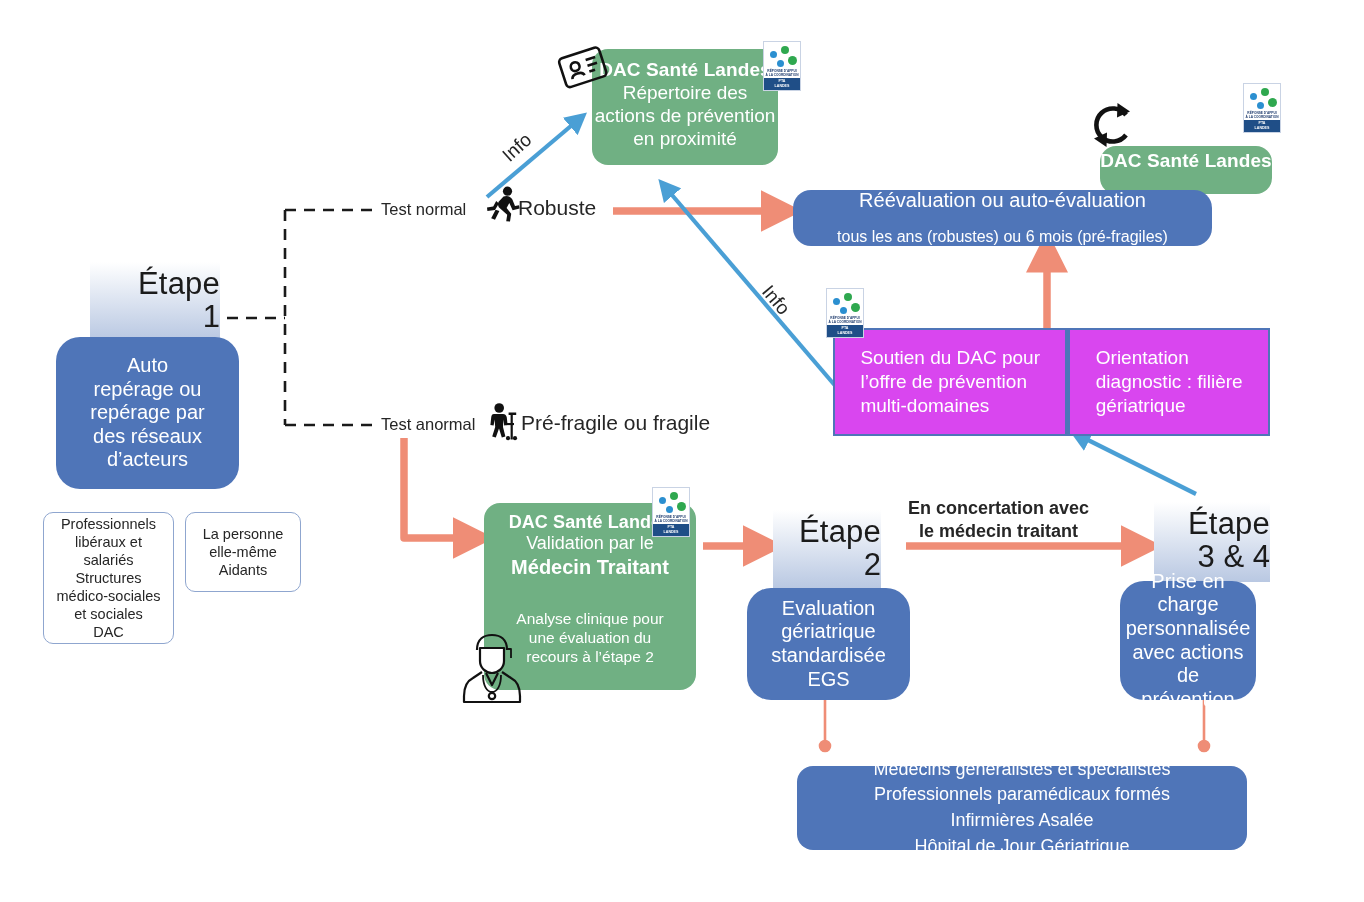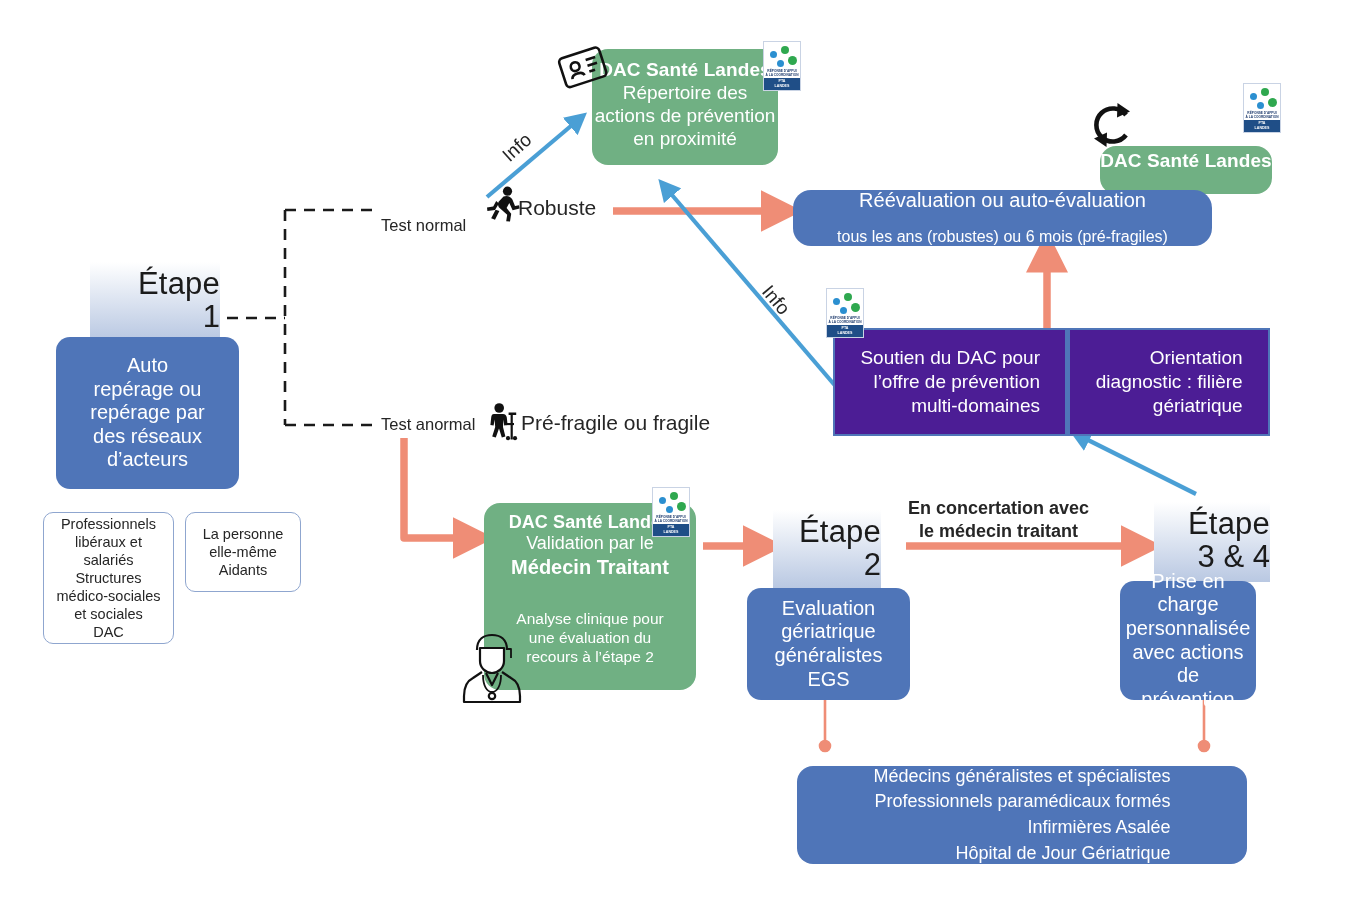--- a/index.html
+++ b/index.html
@@ -28,21 +28,21 @@
     z-index: 2;
   }
   .etape-tab .et-word { display:block; font-size: 31px; letter-spacing: 0.2px; }
   .etape-tab .et-num  { display:block; font-size: 31px; margin-top: 2px; }
 
   
   .bluebox {
     position: absolute;
     background: #4f75b8;
     color: #ffffff;
-    border-radius: 14px;
+    border-radius: 24px;
     display: flex;
     align-items: center;
     justify-content: center;
     text-align: center;
     line-height: 1.18;
     z-index: 3;
   }
   .bluebox.flat { border-radius: 16px; }
 
   
@@ -79,27 +79,27 @@
 
   
   .greenframe {
     position: absolute;
     border: 2.5px solid #4f75b8;
     background: #4f75b8;
     z-index: 2;
     display: flex;
   }
   .greenframe .panel {
-    background: #4c1d95;
+    background: #d946ef;
     color: #ffffff;
     flex: 1 1 auto;
     display: flex;
     align-items: center;
     justify-content: center;
-    text-align: right;
+    text-align: left;
     font-size: 19px;
     line-height: 1.25;
   }
   .greenframe .gap { width: 5px; background: #4f75b8; flex: 0 0 5px; }
 
   
   .plainlabel {
     position: absolute;
     color: #262626;
     white-space: nowrap;
@@ -201,21 +201,21 @@
 elle-même
 Aidants</div>
   <div class="outlinebox" style="left:43px; top:512px; width:131px; height:132px; white-space:pre-line; font-size:14.5px;">Professionnels
 libéraux et
 salariés
 Structures
 médico-sociales
 et sociales
 DAC</div>
 
-  <div class="plainlabel small-lab" style="left:381px; top:216px;">Test normal</div>
+  <div class="plainlabel small-lab" style="left:381px; top:200px;">Test normal</div>
   <div class="plainlabel mid-lab" style="left:518px; top:196px;">Robuste</div>
   <div class="plainlabel small-lab" style="left:381px; top:415px;">Test anormal</div>
   <div class="plainlabel mid-lab" style="left:521px; top:411px;">Pré-fragile ou fragile</div>
 
   <svg class="abs" style="left:486px; top:186px; z-index:6;" width="34" height="36" viewBox="0 0 34 36">
     <g fill="#111111">
       <circle cx="21.5" cy="5.2" r="4.6"></circle>
       <path d="M17.5,10.5 C21.5,9.0 25.5,10.8 26.6,14.0 L29.0,20.0 L33.0,19.2 L33.6,22.6 L26.6,24.2 L23.3,17.0 L20.6,22.0 L25.2,27.8 L24.0,35.6 L20.2,35.2 L21.2,28.8 L13.6,22.0 C11.8,20.3 11.6,17.8 12.6,15.8 z"></path>
       <path d="M12.9,17.6 L9.0,24.0 L1.4,25.0 L1.0,21.5 L7.2,20.6 L10.2,15.0 z"></path>
       <path d="M13.4,25.0 L9.0,33.8 L5.2,32.2 L9.6,23.8 z"></path>
@@ -352,33 +352,33 @@
       <path d="M54,21 L58,21 L58,30" stroke-width="1.8"></path>
     </g>
   </svg>
 
   <div class="etape-tab" style="left:773px; top:510px; width:108px; height:78px;">
     <span class="et-word">Étape</span>
     <span class="et-num">2</span>
   </div>
   <div class="bluebox" style="left:747px; top:588px; width:163px; height:112px; font-size:20px; white-space:pre-line;">Evaluation
 gériatrique
-généralistes
+standardisée
 EGS</div>
 
   <div class="etape-tab" style="left:1154px; top:502px; width:116px; height:80px;">
     <span class="et-word">Étape</span>
     <span class="et-num">3 &amp; 4</span>
   </div>
   <div class="bluebox" style="left:1120px; top:581px; width:136px; height:119px; font-size:20px; white-space:pre-line;">Prise en charge
 personnalisée
 avec actions de
 prévention</div>
 
   <div class="plainlabel bold-lab" style="left:908px; top:497px; white-space:pre-line;">En concertation avec
 le médecin traitant</div>
 
-  <div class="bluebox flat" style="left:797px; top:766px; width:450px; height:98px; font-size:18px; white-space:pre-line; line-height:1.42;text-align:right;">Médecins généralistes et spécialistes
+  <div class="bluebox flat" style="left:797px; top:766px; width:450px; height:84px; font-size:18px; white-space:pre-line; line-height:1.42;">Médecins généralistes et spécialistes
 Professionnels paramédicaux formés
 Infirmières Asalée
 Hôpital de Jour Gériatrique</div>
 
 </div>
 
 </body></html>

